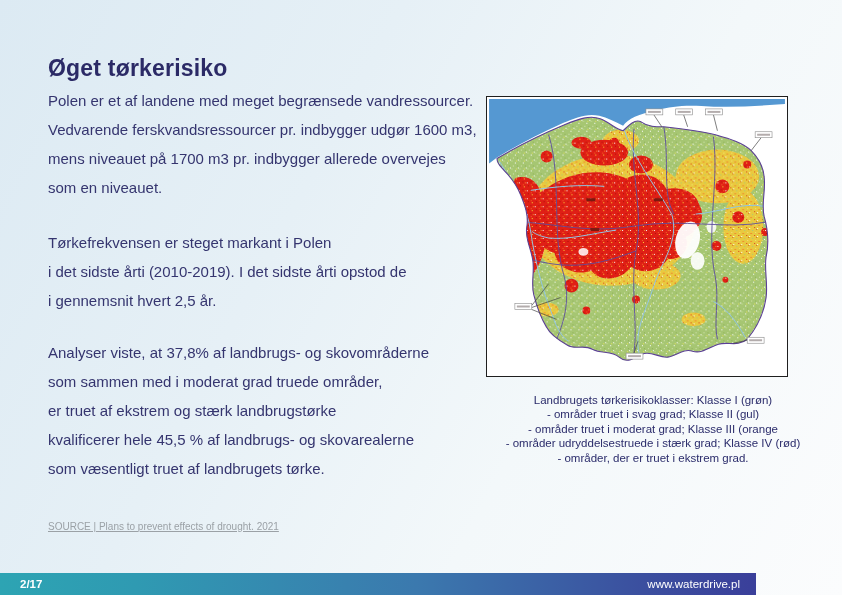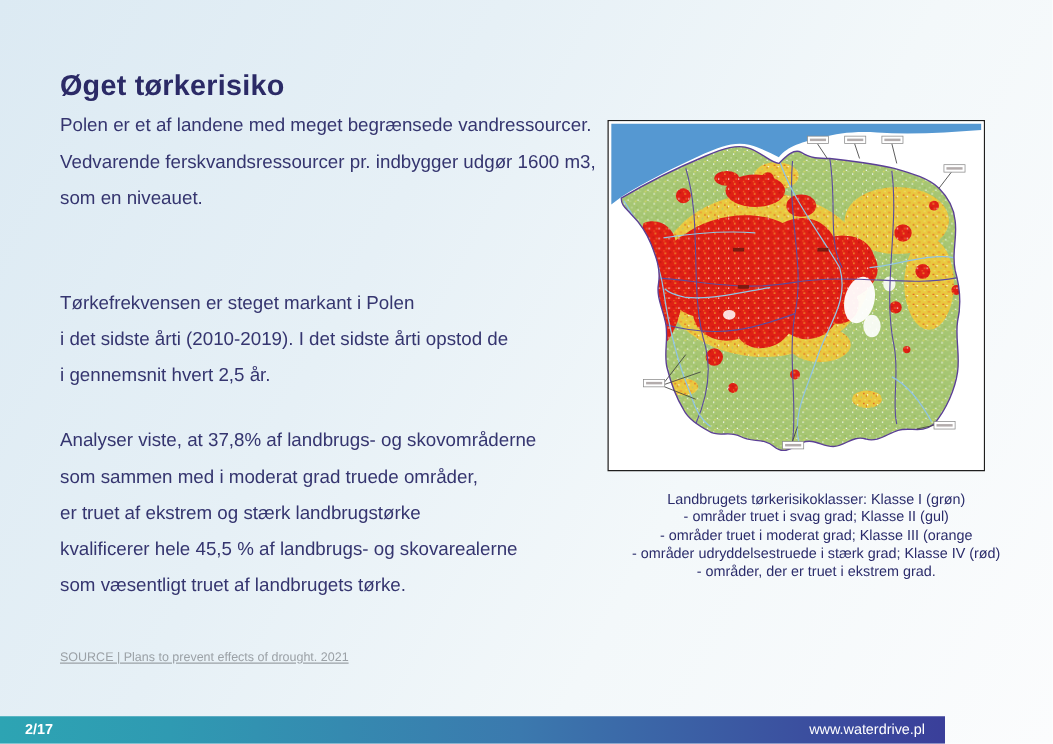--- a/index.html
+++ b/index.html
@@ -32,20 +32,21 @@
   .footer-url{position:absolute;right:16px;top:0;line-height:22px;}
 </style>
 </head>
 <body>
 
 <div class="abs page-title">Øget tørkerisiko</div>
 
 <div class="abs para" style="top:86px">
   <div>Polen er et af landene med meget begrænsede vandressourcer.</div>
   <div>Vedvarende ferskvandsressourcer pr. indbygger udgør 1600 m3,</div>
+  <div>mens niveauet på 1700 m3 pr. indbygger allerede overvejes</div>
   <div>som en niveauet.</div>
 </div>
 
 <div class="abs para" style="top:228px">
   <div>Tørkefrekvensen er steget markant i Polen</div>
   <div>i det sidste årti (2010-2019). I det sidste årti opstod de</div>
   <div>i gennemsnit hvert 2,5 år.</div>
 </div>
 
 <div class="abs para" style="top:338px">

